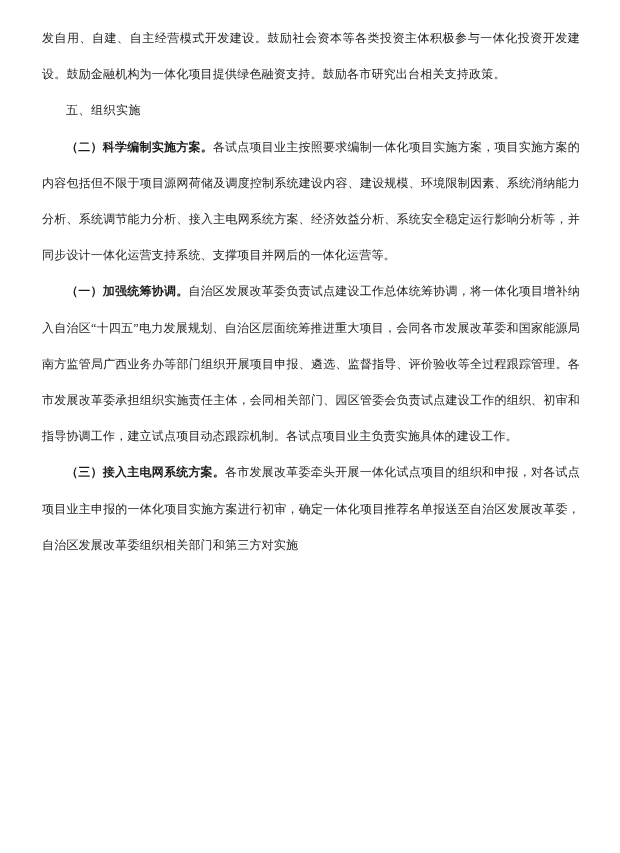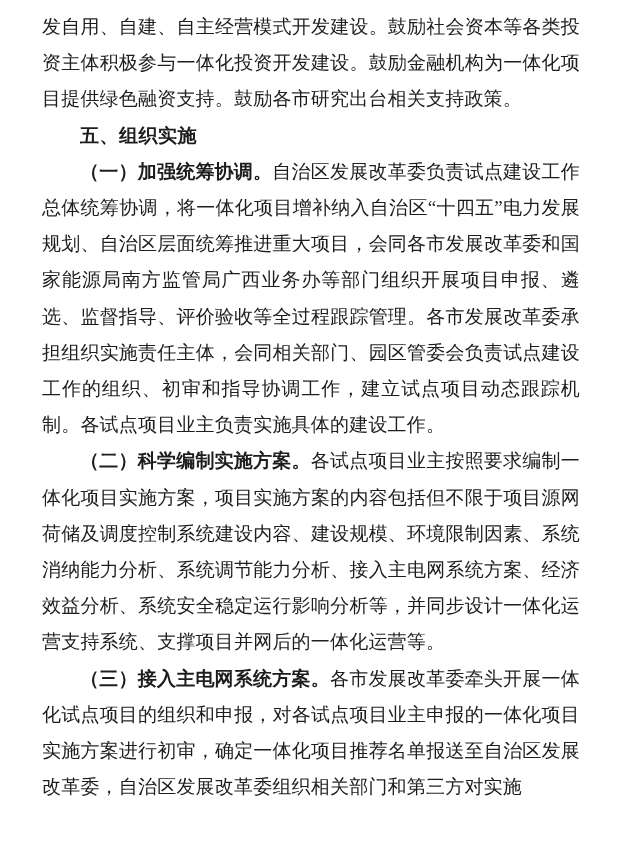--- a/index.html
+++ b/index.html
@@ -6,53 +6,53 @@
     margin: 0;
     padding: 0;
     background: #ffffff;
   }
   .page {
     position: relative;
     width: 620px;
     height: 853px;
     box-sizing: border-box;
     background: #ffffff;
-    padding: 9px 40px 0 42px;
+    padding: 20px 40px 0 42px;
     overflow: hidden;
     font-family: "Liberation Serif", "DejaVu Serif", serif;
-    font-size: 19px;
+    font-size: 12px;
     line-height: 36.2px;
     color: #1d1d1d;
     letter-spacing: 0.2px;
   }
   .para {
     margin: 0;
     text-align: justify;
     text-justify: inter-character;
   }
   .indent {
     text-indent: 2em;
   }
   .heading {
-    font-weight: bold;
+    font-weight: normal;
     font-family: "Liberation Sans", "DejaVu Sans", sans-serif;
     letter-spacing: 0.5px;
   }
   .lead {
     font-weight: bold;
   }
 </style>
 </head>
 <body>
 
 <div class="page">
 
   <p class="para">发自用、自建、自主经营模式开发建设。鼓励社会资本等各类投资主体积极参与一体化投资开发建设。鼓励金融机构为一体化项目提供绿色融资支持。鼓励各市研究出台相关支持政策。</p>
 
   <p class="para heading indent">五、组织实施</p>
 
+  <p class="para indent"><span class="lead">（二）科学编制实施方案。</span><span>各试点项目业主按照要求编制一体化项目实施方案，项目实施方案的内容包括但不限于项目源网荷储及调度控制系统建设内容、建设规模、环境限制因素、系统消纳能力分析、系统调节能力分析、接入主电网系统方案、经济效益分析、系统安全稳定运行影响分析等，并同步设计一体化运营支持系统、支撑项目并网后的一体化运营等。</span></p>
+
   <p class="para indent"><span class="lead">（一）加强统筹协调。</span><span>自治区发展改革委负责试点建设工作总体统筹协调，将一体化项目增补纳入自治区“十四五”电力发展规划、自治区层面统筹推进重大项目，会同各市发展改革委和国家能源局南方监管局广西业务办等部门组织开展项目申报、遴选、监督指导、评价验收等全过程跟踪管理。各市发展改革委承担组织实施责任主体，会同相关部门、园区管委会负责试点建设工作的组织、初审和指导协调工作，建立试点项目动态跟踪机制。各试点项目业主负责实施具体的建设工作。</span></p>
-
-  <p class="para indent"><span class="lead">（二）科学编制实施方案。</span><span>各试点项目业主按照要求编制一体化项目实施方案，项目实施方案的内容包括但不限于项目源网荷储及调度控制系统建设内容、建设规模、环境限制因素、系统消纳能力分析、系统调节能力分析、接入主电网系统方案、经济效益分析、系统安全稳定运行影响分析等，并同步设计一体化运营支持系统、支撑项目并网后的一体化运营等。</span></p>
 
   <p class="para indent"><span class="lead">（三）接入主电网系统方案。</span><span>各市发展改革委牵头开展一体化试点项目的组织和申报，对各试点项目业主申报的一体化项目实施方案进行初审，确定一体化项目推荐名单报送至自治区发展改革委，自治区发展改革委组织相关部门和第三方对实施</span></p>
 
 </div>
 
 </body></html>

